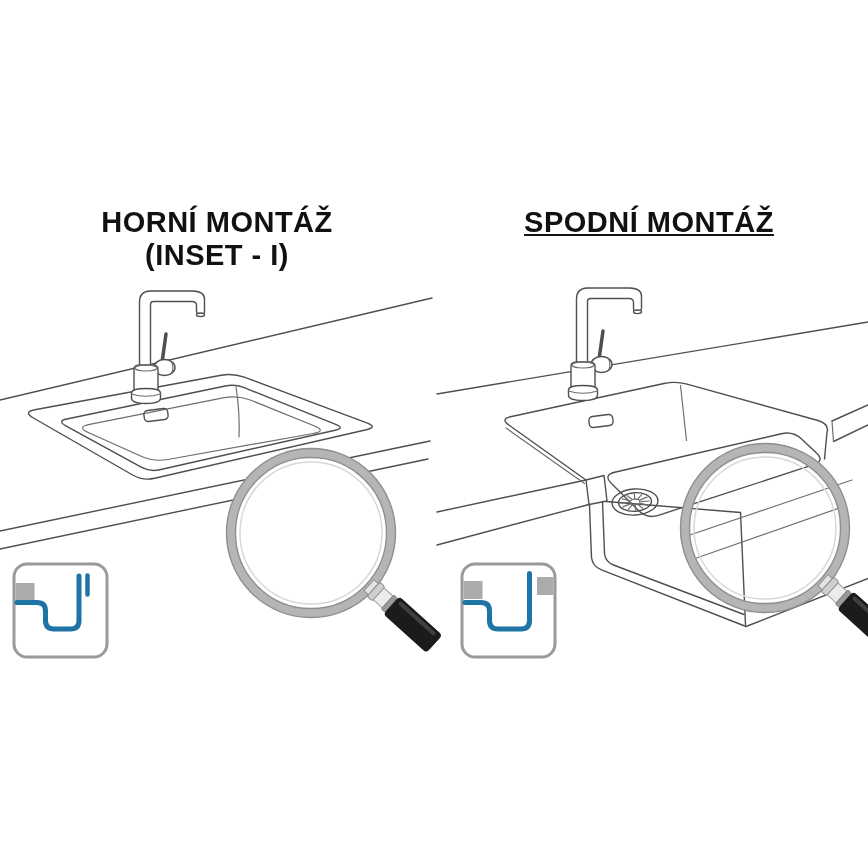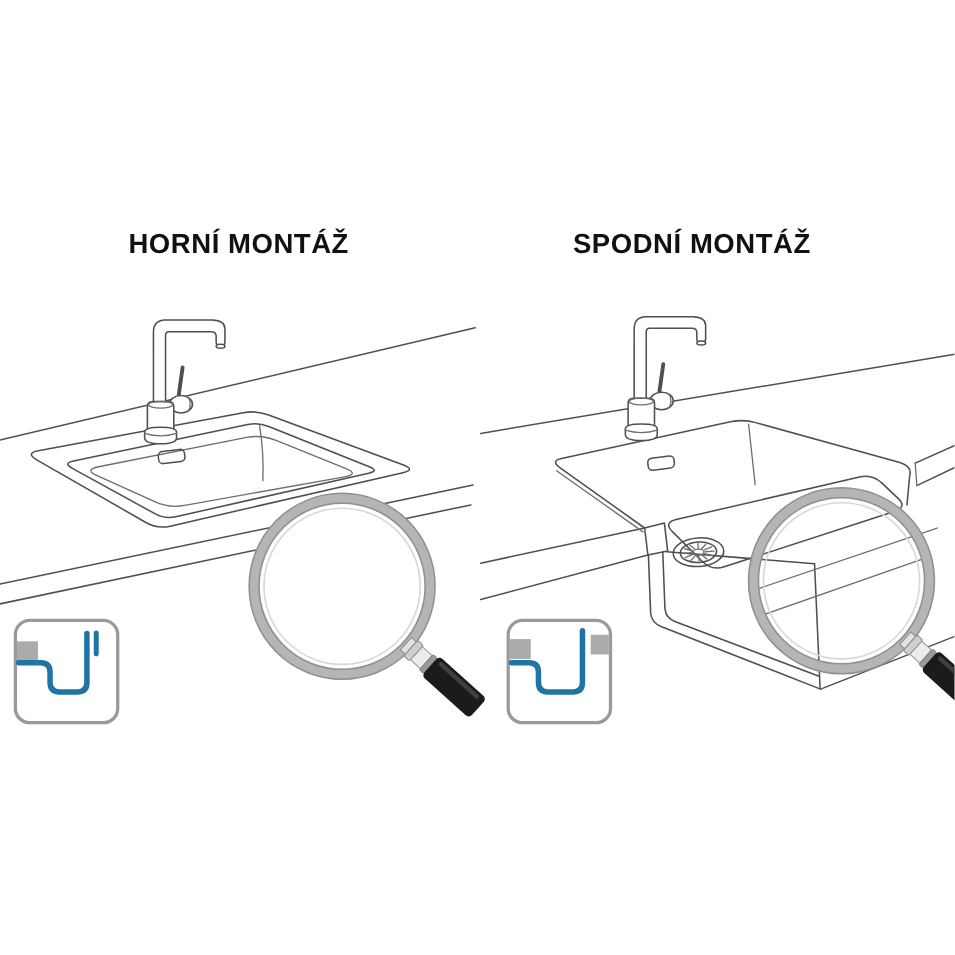--- a/index.html
+++ b/index.html
@@ -4,37 +4,38 @@
 <style>
   html,body{margin:0;padding:0;background:#fff;}
   .stage{
     position:relative;width:868px;height:868px;
     background:var(--background,#fff);overflow:hidden;
     font-family:"Liberation Sans","DejaVu Sans",sans-serif;
   }
   .panel-title{
     position:absolute;top:206px;width:434px;
     text-align:center;color:var(--title-text,#111);
-    font-weight:bold;font-size:25px;line-height:33px;letter-spacing:.5px;
+    font-weight:bold;font-size:29px;line-height:33px;letter-spacing:.5px;
   }
   .panel-title.left{left:0;}
-  .panel-title.right{left:412px;}
+  .panel-title.right{left:432px;text-decoration:underline;}
   svg{position:absolute;left:0;top:0;}
   .ln{fill:none;stroke:var(--line-art,#4f4f4f);stroke-width:1.4;stroke-linecap:round;stroke-linejoin:round;}
   .lnw{fill:#fff;stroke:var(--line-art,#4f4f4f);stroke-width:1.4;stroke-linejoin:round;}
   .lnt{fill:none;stroke:#6e6e6e;stroke-width:1.2;stroke-linecap:round;}
   .blue{fill:none;stroke:var(--icon-blue,#1e74a4);stroke-width:5;stroke-linecap:round;stroke-linejoin:round;}
 </style>
 </head>
 <body>
 
 <div class="stage">
 
   <div class="panel-title left">
     <div>HORNÍ MONTÁŽ</div>
+    <div>(INSET - I)</div>
   </div>
   <div class="panel-title right">
     <div>SPODNÍ MONTÁŽ</div>
   </div>
 
   <svg width="868" height="868" viewBox="0 0 868 868">
 
     <g>
 
       <g>

